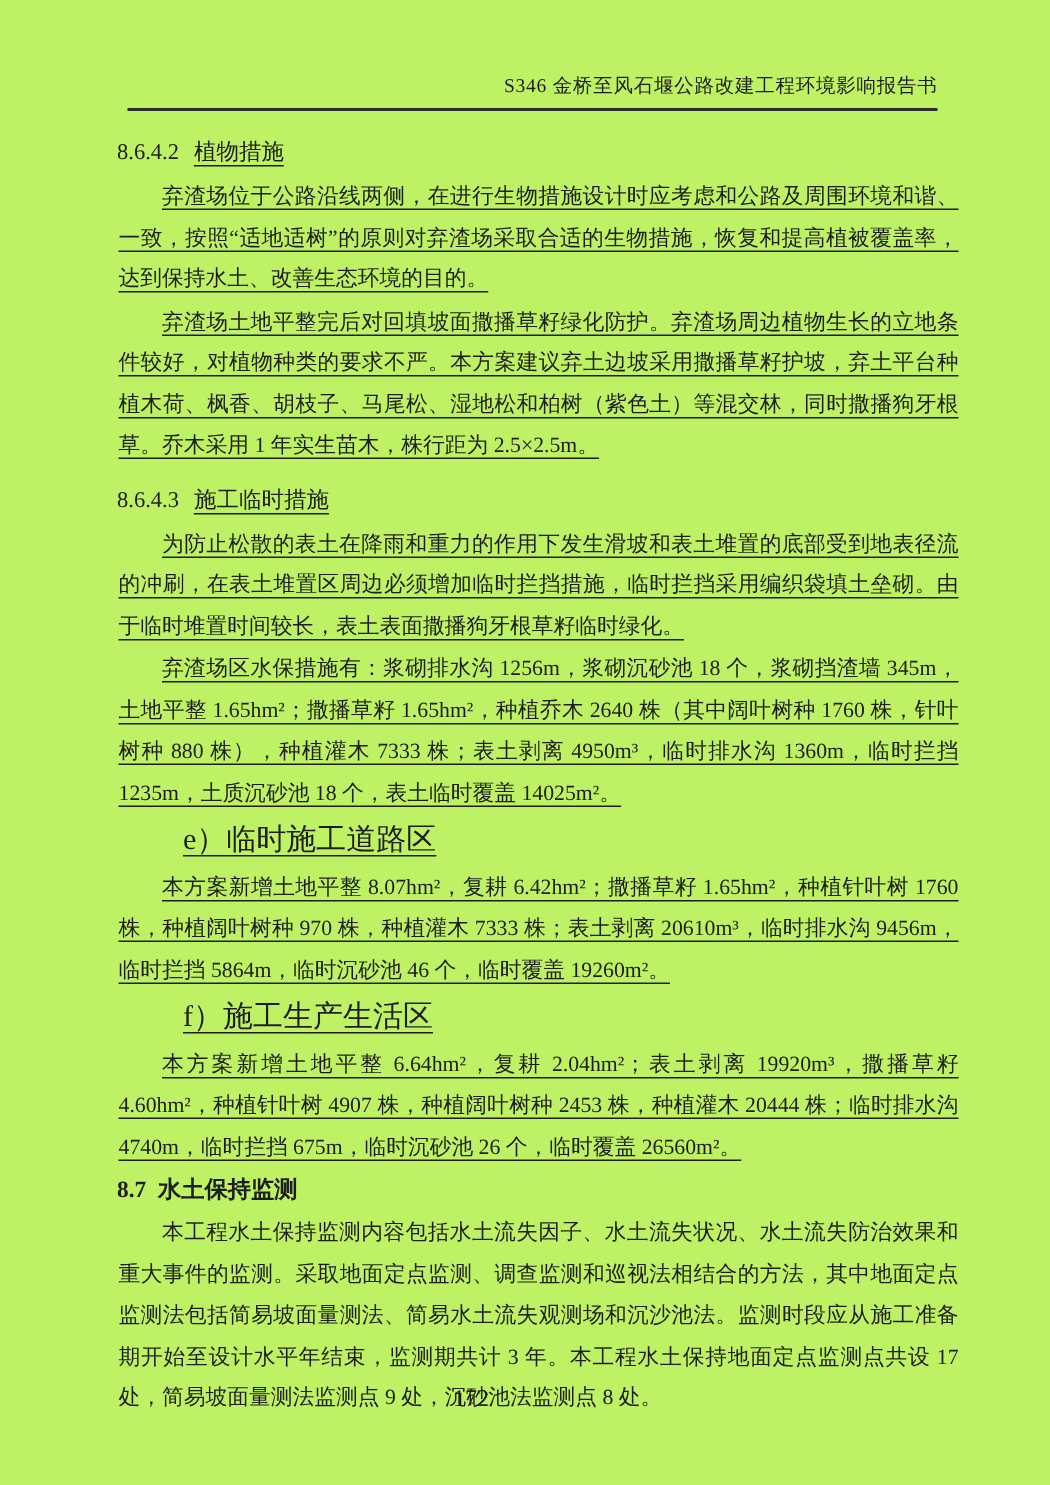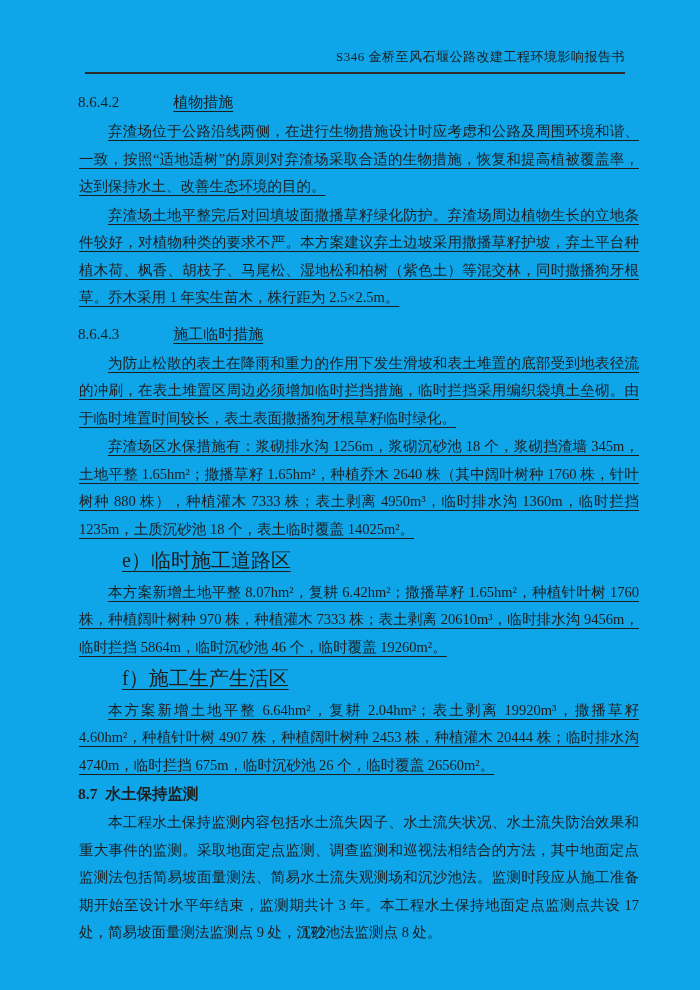--- a/index.html
+++ b/index.html
@@ -4,21 +4,21 @@
 <style>
   html, body {
     margin: 0;
     padding: 0;
     background: #ffffff;
   }
   .page {
     position: relative;
     width: 700px;
     height: 990px;
-    background: #0ea5e9;
+    background: #bef264;
     font-family: "Liberation Serif", "DejaVu Serif", serif;
     color: #1e1e1e;
     overflow: hidden;
   }
   .running-header {
     position: absolute;
     top: 48px;
     left: 85px;
     width: 540px;
     text-align: right;
@@ -39,21 +39,20 @@
     margin: 9px 0 3px 0;
     font-weight: normal;
   }
   .sub-heading .num {
     margin-right: 10px;
   }
   .sub-heading .ttl {
     text-decoration: underline;
     text-underline-offset: 4px;
     text-decoration-thickness: 1px;
-    margin-left: 44px;
   }
   .main-heading {
     font-size: 15.5px;
     line-height: 27px;
     margin: 1px 0 2px 0;
     font-weight: bold;
     font-family: "Liberation Sans", "DejaVu Sans", sans-serif;
   }
   .main-heading .num {
     margin-right: 8px;

